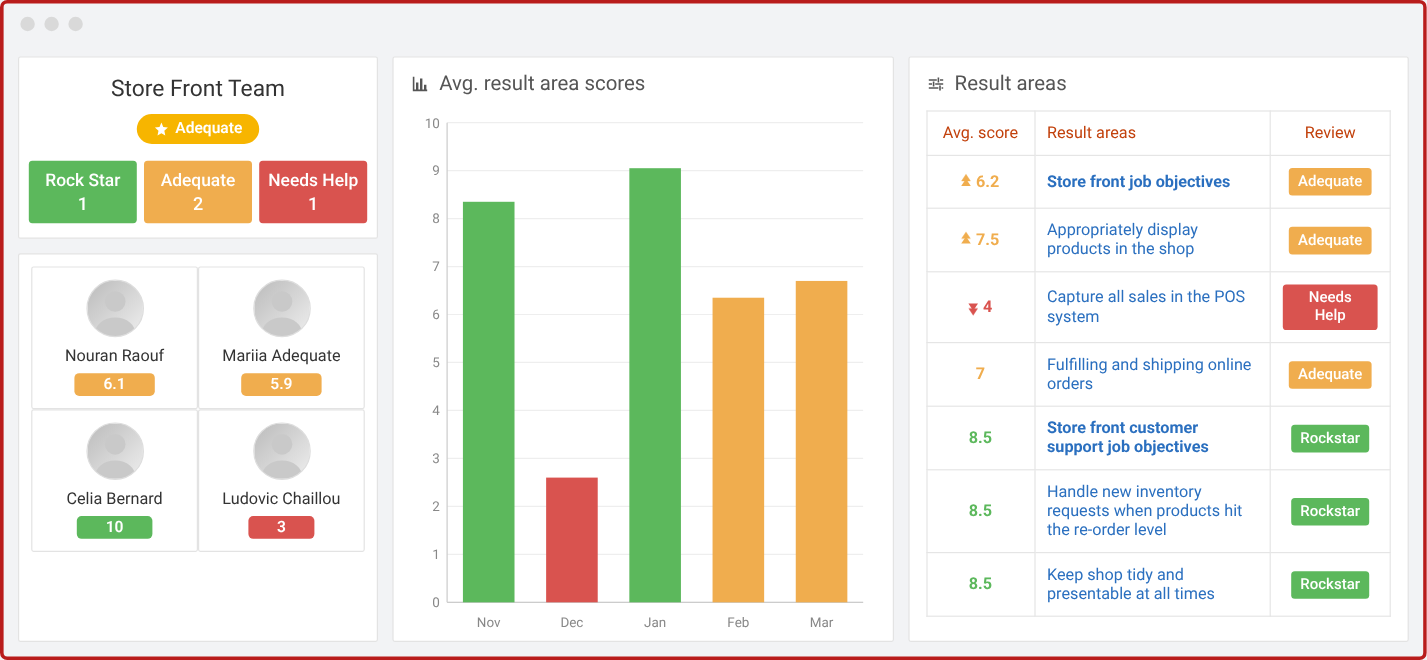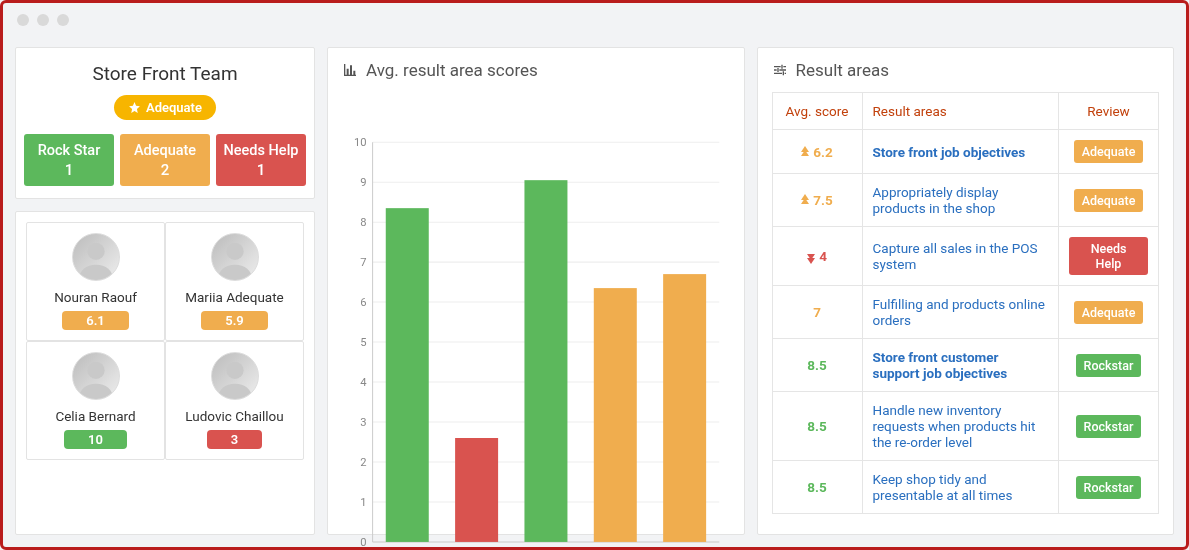--- a/index.html
+++ b/index.html
@@ -81,21 +81,21 @@
   }
 
   
   .section-header {
     display: flex; align-items: center; gap: 8px;
     padding: 12px 14px; font-size: 17px; color: #555;
   }
   .section-header svg { width: 16px; height: 16px; fill: #555; flex-shrink:0; }
 
   
-  .chart-card { flex: 1; display: flex; flex-direction: column; gap: 40px; }
+  .chart-card { flex: 1; display: flex; flex-direction: column; }
   .chart-area { flex: 1; position: relative; padding: 0 14px 10px 14px; }
   .chart-svg { width: 100%; height: 100%; display: block; }
   .axis-label { font-size: 11px; fill: #888; }
   .grid-line { stroke: #eee; stroke-width: 1; }
   .axis-line { stroke: #ccc; stroke-width: 1; }
 
   
   .table-card { flex: 1; display: flex; flex-direction: column; }
   .rtable { width: 100%; border-collapse: collapse; }
   .rtable th, .rtable td {
@@ -255,21 +255,21 @@
                 <td><a class="ra-link">Appropriately display products in the shop</a></td>
                 <td><span class="review-badge" style="background: rgb(240, 173, 78);">Adequate</span></td>
               </tr>
               <tr>
                 <td><span class="score-red trend-down">4</span></td>
                 <td><a class="ra-link">Capture all sales in the POS system</a></td>
                 <td><span class="review-badge" style="background: rgb(217, 83, 79);">Needs Help</span></td>
               </tr>
               <tr>
                 <td><span class="score-orange">7</span></td>
-                <td><a class="ra-link">Fulfilling and products online orders</a></td>
+                <td><a class="ra-link">Fulfilling and shipping online orders</a></td>
                 <td><span class="review-badge" style="background: rgb(240, 173, 78);">Adequate</span></td>
               </tr>
               <tr>
                 <td><span class="score-green">8.5</span></td>
                 <td><a class="ra-link bold">Store front customer support job objectives</a></td>
                 <td><span class="review-badge" style="background: rgb(92, 184, 92);">Rockstar</span></td>
               </tr>
               <tr>
                 <td><span class="score-green">8.5</span></td>
                 <td><a class="ra-link">Handle new inventory requests when products hit the re-order level</a></td>

